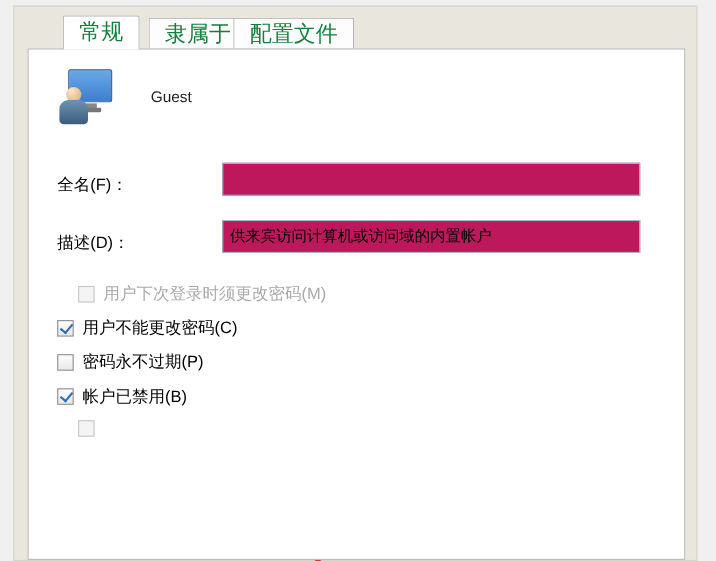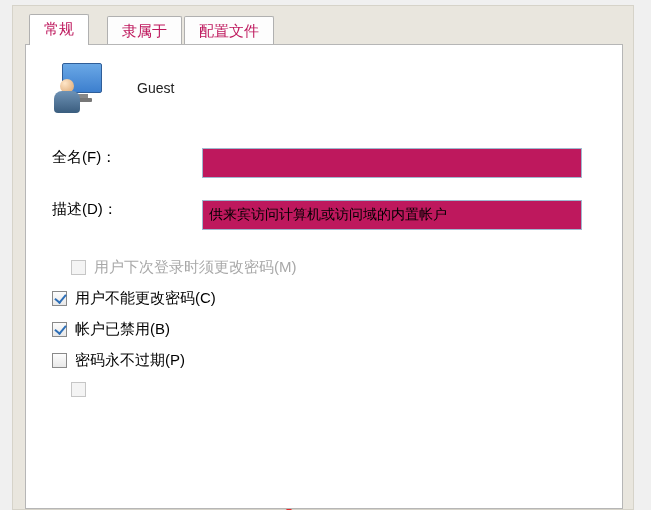--- a/index.html
+++ b/index.html
@@ -28,25 +28,26 @@
   }
   .tab {
     position: absolute;
     top: 10px;
     height: 28px;
     line-height: 28px;
     padding: 0 14px;
     background: #fdfdfd;
     border: 1px solid #b0b0b0;
     border-bottom: none;
-    font-size: 15px;
-    color: #be185d;
+    font-size: 20px;
+    color: #15803d;
     cursor: pointer;
     border-top-left-radius: 2px;
     border-top-right-radius: 2px;
+    margin-left: 28px;
   }
   .tab.active {
     top: 8px;
     height: 31px;
     background: #fff;
     z-index: 3;
     font-weight: normal;
   }
   .tab.t1 { left: 16px; }
   .tab.t2 { left: 94px; }
@@ -117,21 +118,21 @@
     background: linear-gradient(#6e92b5, #3a5d7e);
     border-radius: 8px 8px 4px 4px;
   }
   .username {
     font-family: Tahoma, sans-serif;
     font-size: 14px;
     color: #222;
   }
   .field-row {
     display: flex;
-    align-items: flex-start;
+    align-items: flex-end;
     margin-bottom: 22px;
   }
   .field-label {
     width: 150px;
     font-size: 15px;
     color: #000;
   }
   .field-input {
     flex: 0 0 380px;
     height: 30px;
@@ -231,27 +232,27 @@
           <span class="chk disabled"></span>
           <span>用户下次登录时须更改密码(M)</span>
         </div>
 
         <div class="check-row">
           <span class="chk checked"></span>
           <span>用户不能更改密码(C)</span>
         </div>
 
         <div class="check-row">
+          <span class="chk"></span>
+          <span>密码永不过期(P)</span>
+        </div>
+
+        <div class="check-row">
           <span class="chk checked"></span>
           <span>帐户已禁用(B)</span>
-        </div>
-
-        <div class="check-row">
-          <span class="chk"></span>
-          <span>密码永不过期(P)</span>
         </div>
 
         <div class="check-row disabled">
           <span class="chk disabled"></span>
         </div>
 
       </div>
 
     </div>
   </div>

